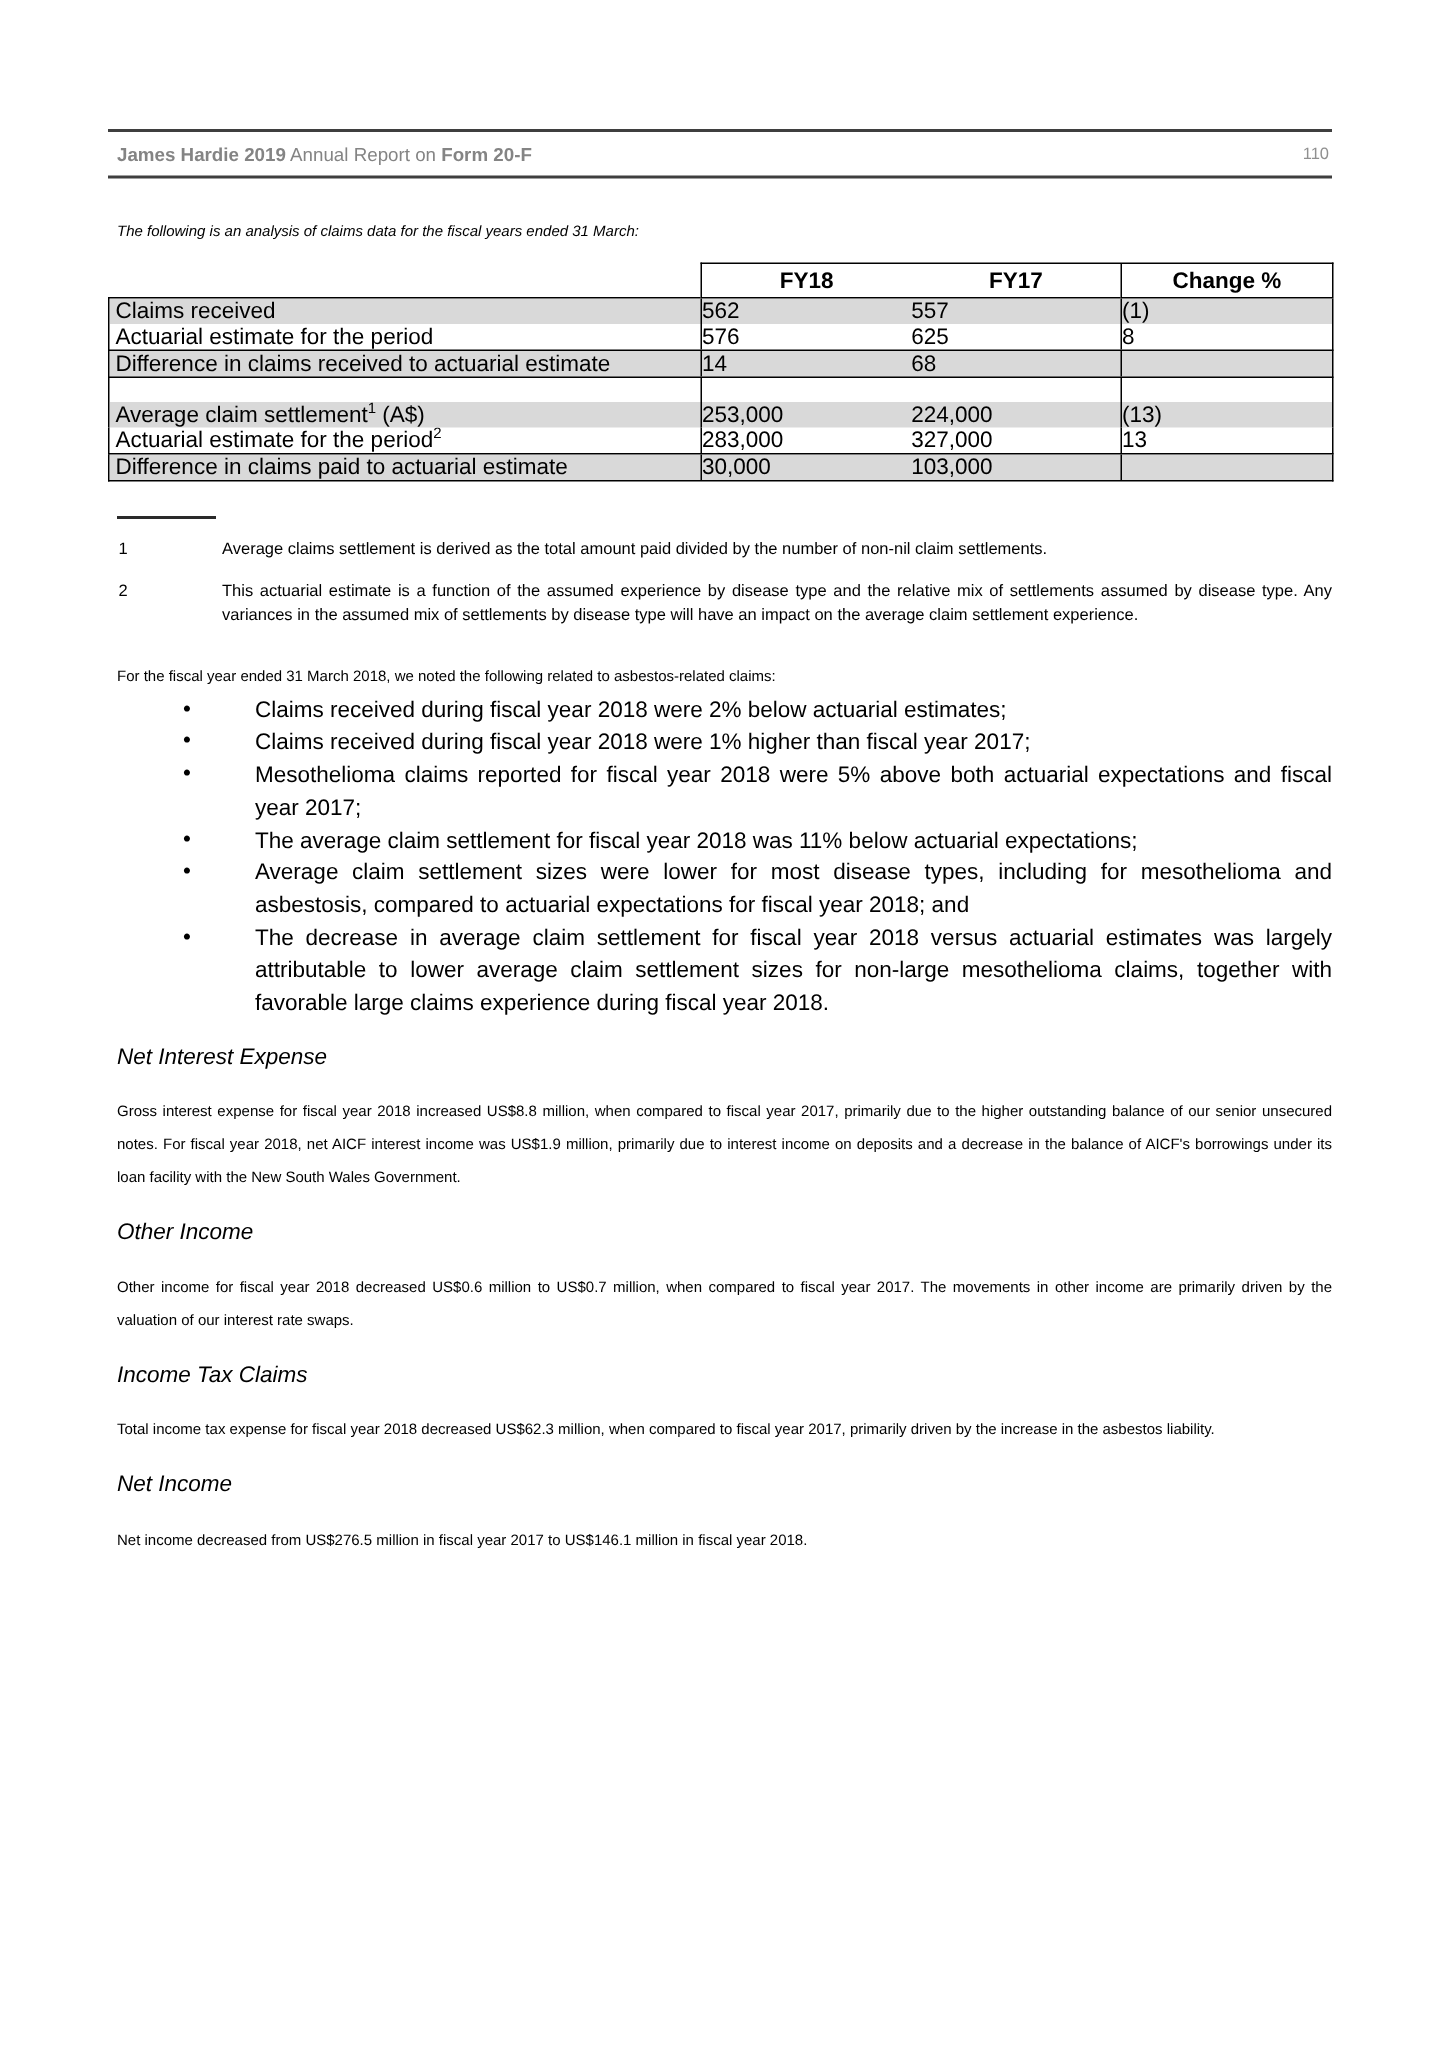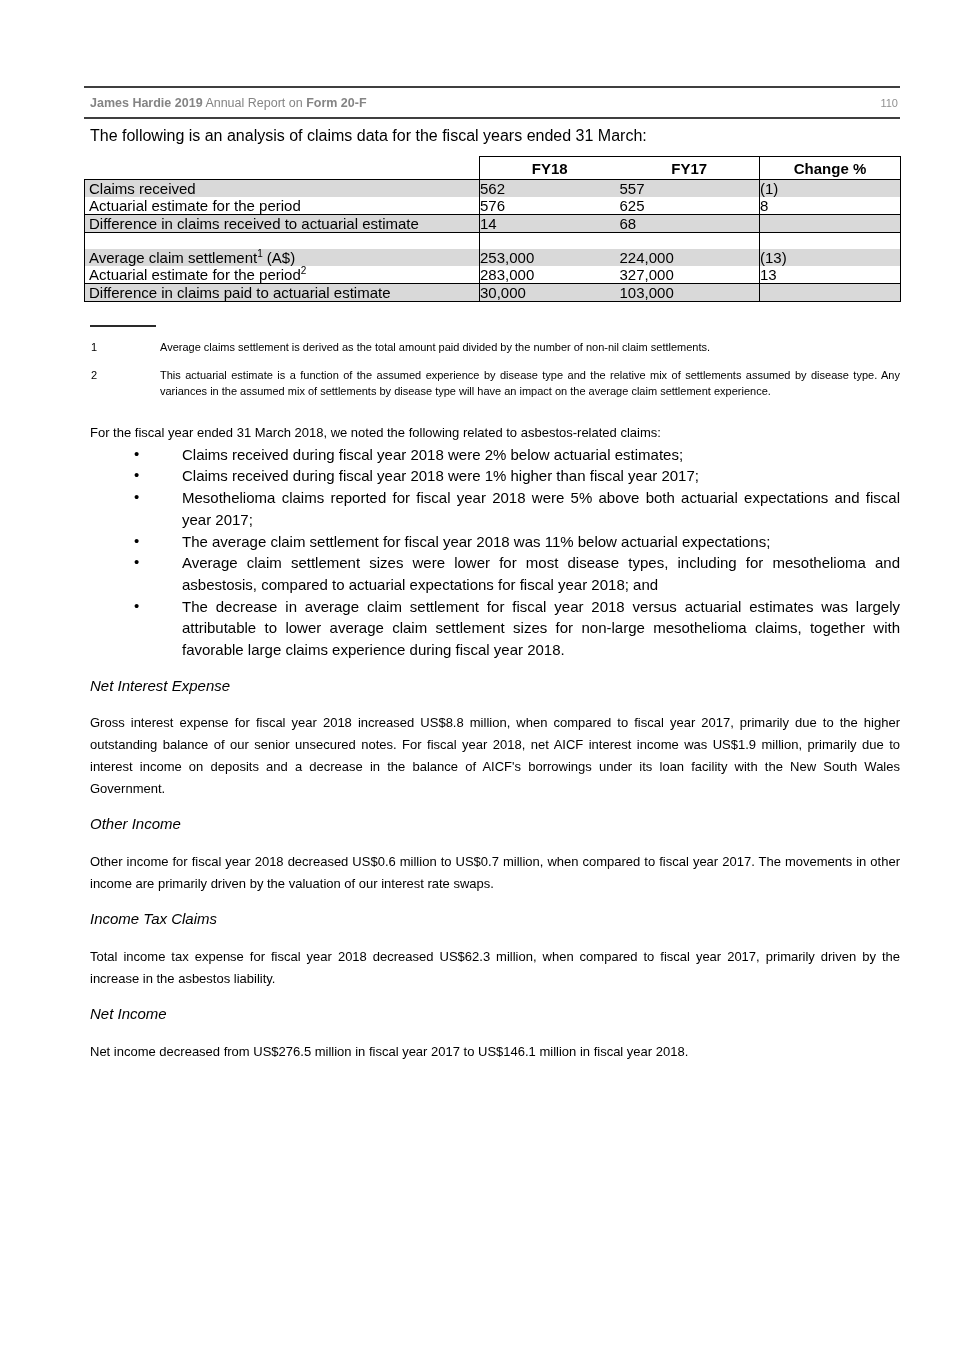--- a/index.html
+++ b/index.html
@@ -10,21 +10,21 @@
   }
   .page {
     position: relative;
     width: 965px;
     height: 1365px;
     background: #ffffff;
     overflow: hidden;
   }
   .content {
     position: absolute;
-    left: 84px;
+    left: 72px;
     top: 86px;
     width: 816px;
   }
   .rule {
     height: 2px;
     background: #3f3f3f;
   }
   .running-header {
     height: 29px;
     display: flex;
@@ -32,24 +32,25 @@
     justify-content: space-between;
     padding-left: 6px;
     padding-right: 2px;
     font-size: 12.5px;
     color: #848484;
   }
   .running-header .bold { font-weight: 700; }
   .page-number { color: #909090; font-size: 11px; }
 
   .intro {
-    margin-top: 6px;
-    padding-left: 6px;
-    font-size: 16px;
+    margin-top: 25px;
+    padding-left: 6px;
+    font-size: 10px;
     line-height: 22px;
+    font-style: italic;
   }
 
   table.claims {
     margin-top: 9px;
     width: 816px;
     border-collapse: collapse;
     font-size: 15px;
     table-layout: fixed;
   }
   table.claims col.c-lbl  { width: 395px; }
@@ -96,21 +97,21 @@
     padding-left: 76px;
     font-size: 11px;
     line-height: 15.5px;
     text-align: justify;
   }
   .footnote .num { position: absolute; left: 7px; top: 0; }
 
   .para {
     margin-top: 16px;
     padding-left: 6px;
-    font-size: 13px;
+    font-size: 10px;
     line-height: 21.7px;
     text-align: justify;
   }
   .para.first-after-fn { margin-top: 23px; }
 
   .bullet {
     position: relative;
     padding-left: 98px;
     font-size: 15px;
     line-height: 21.7px;

